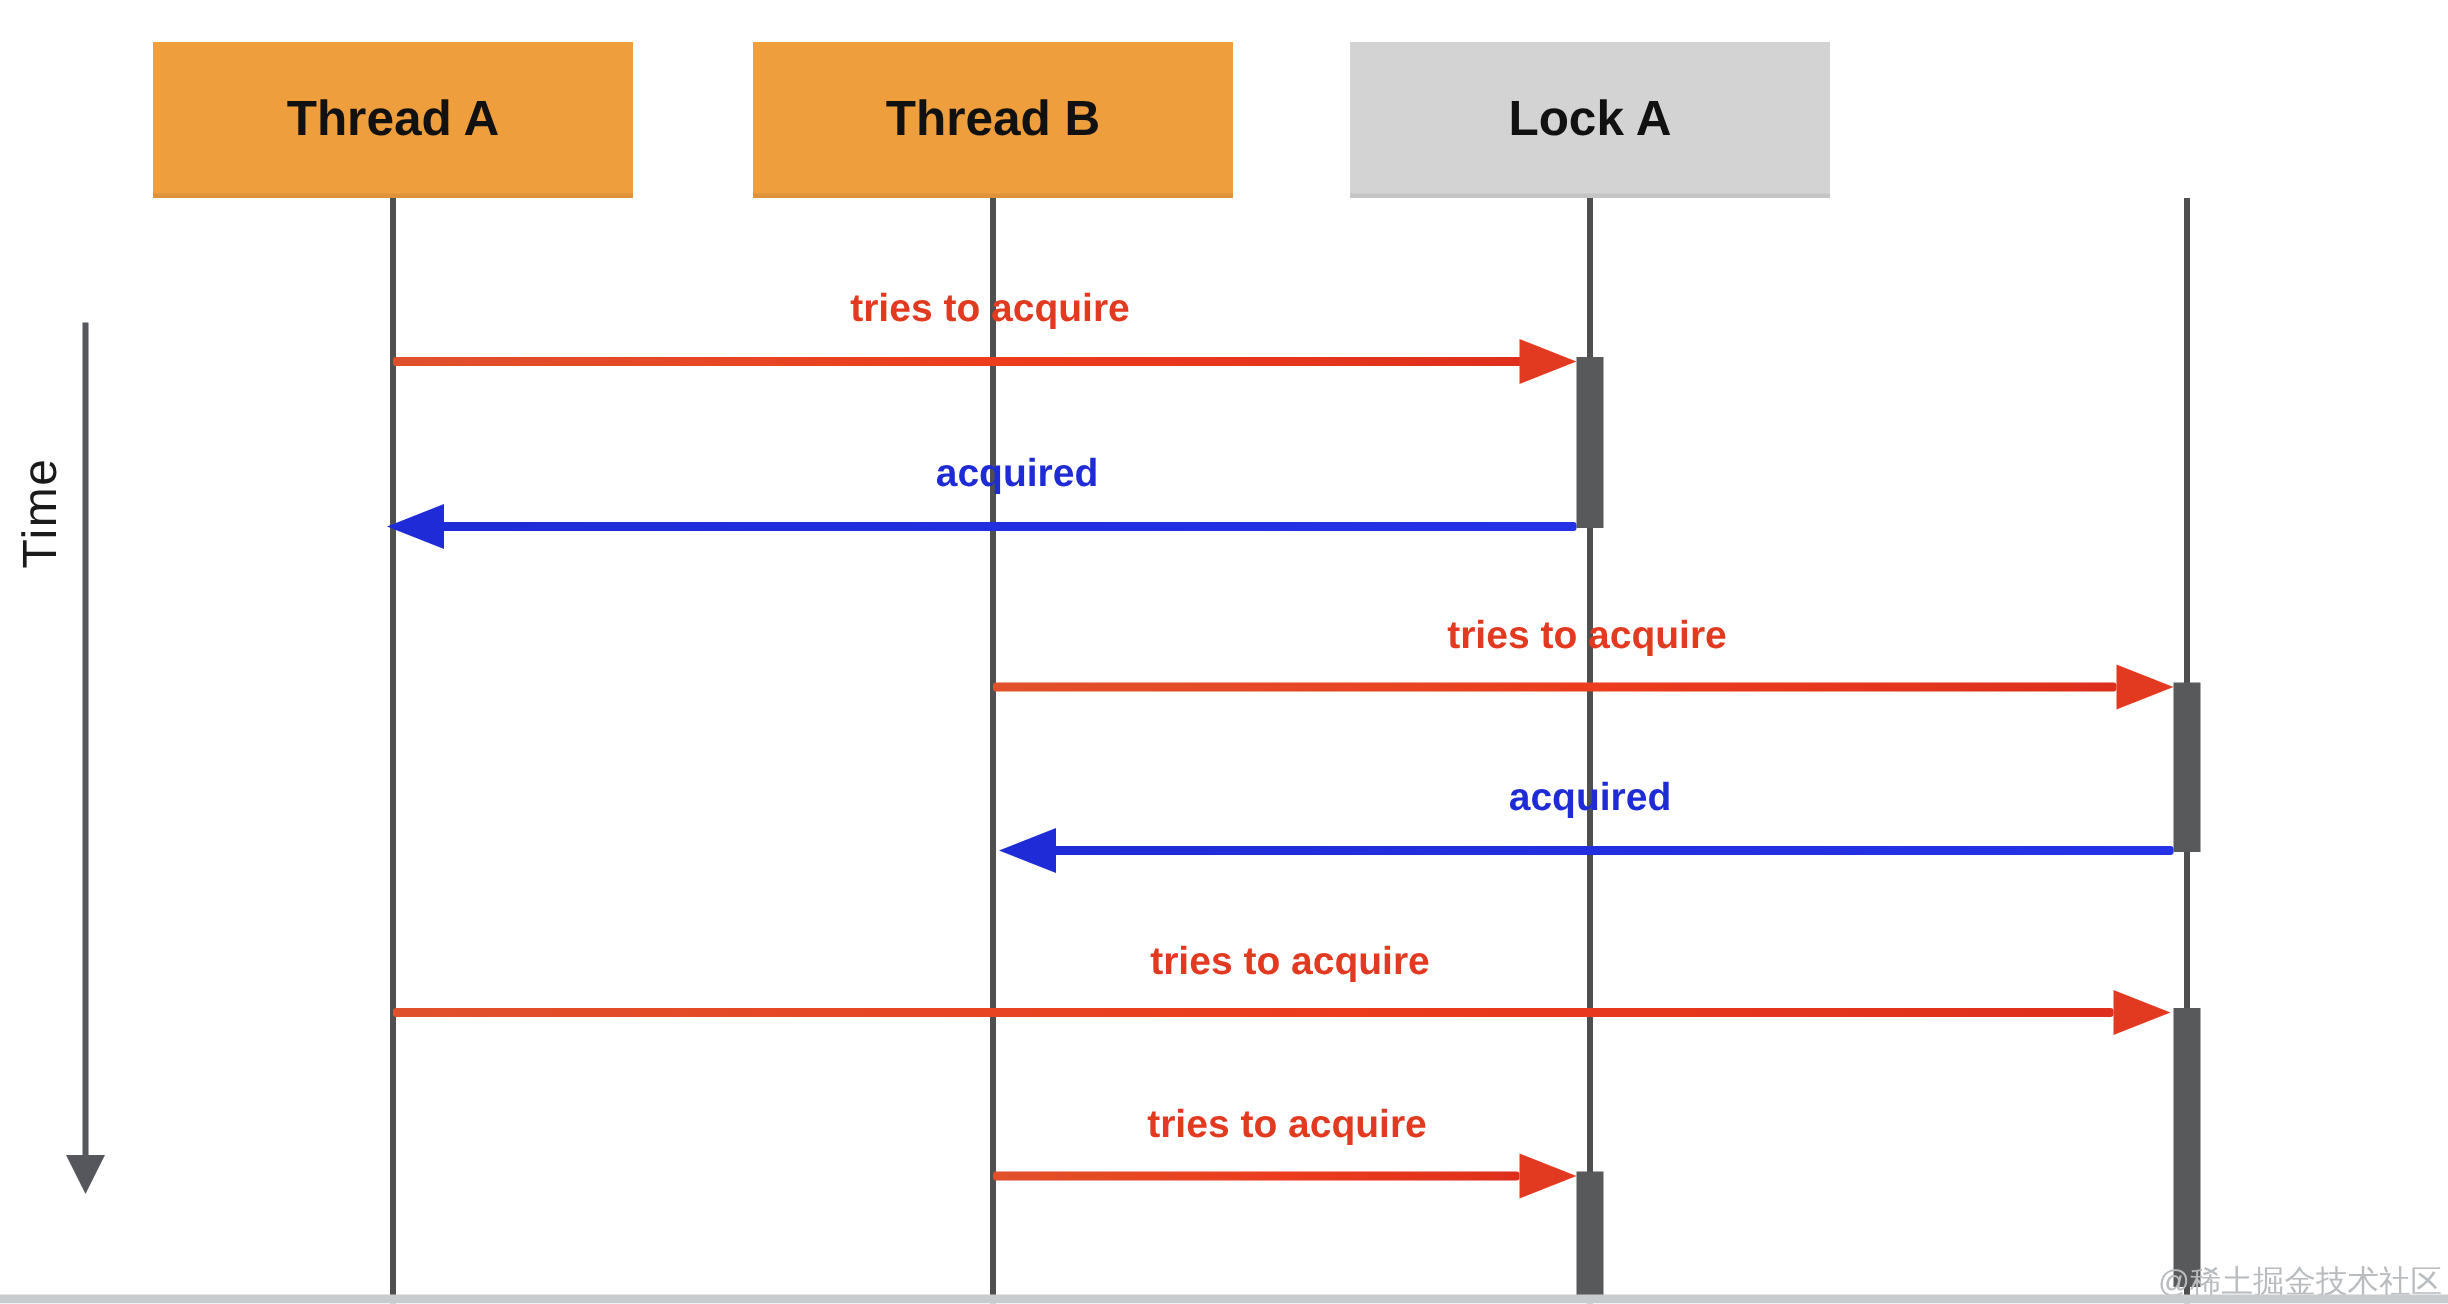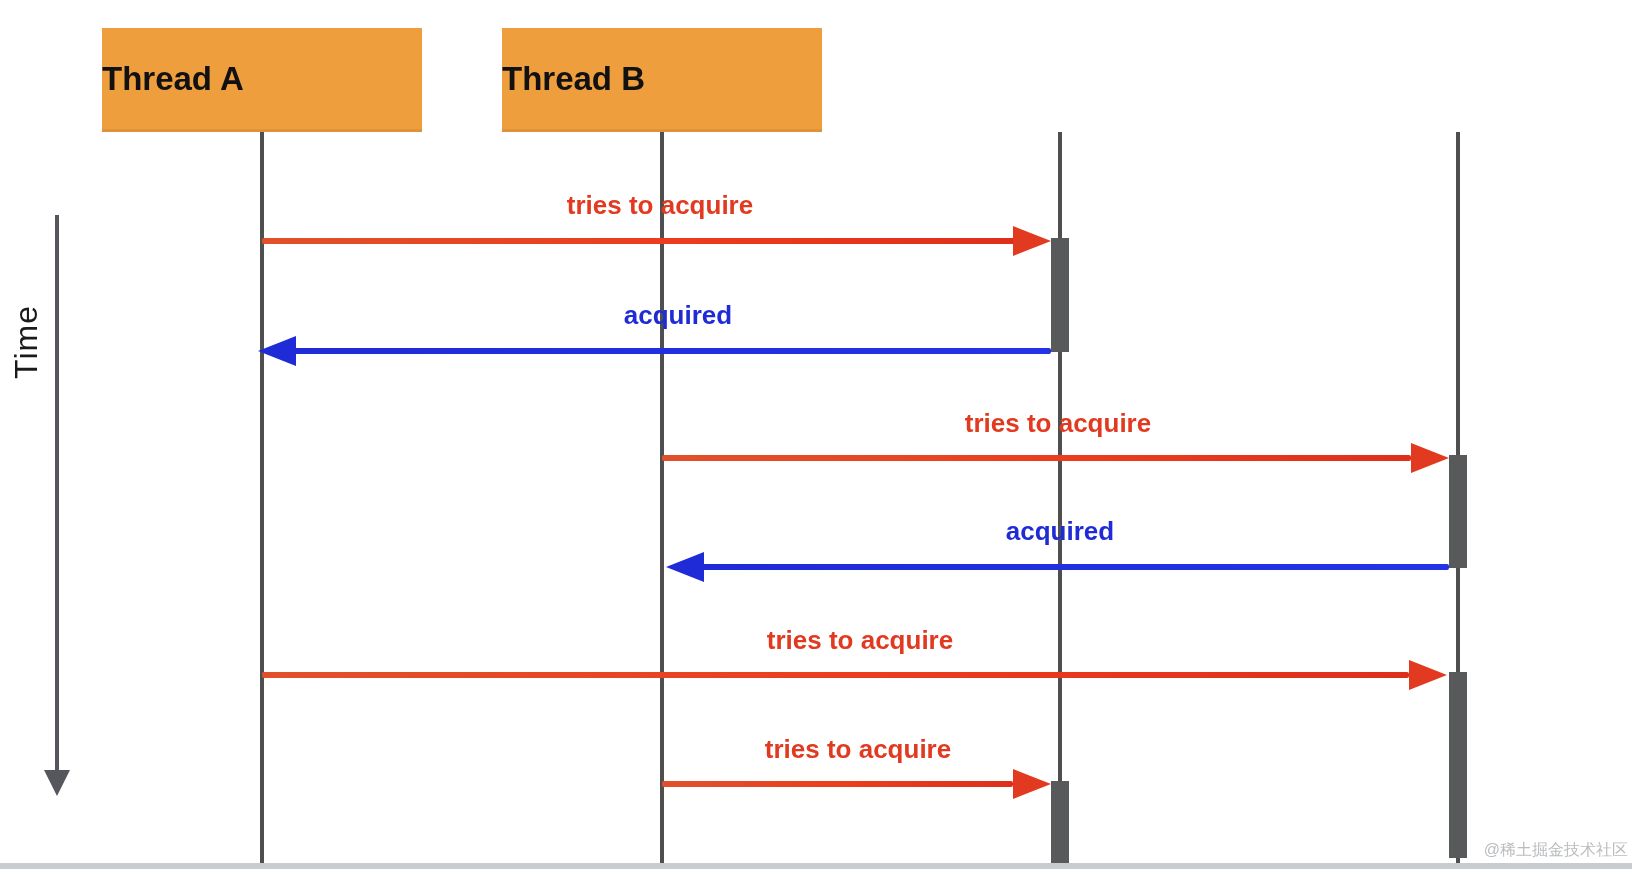--- a/index.html
+++ b/index.html
@@ -16,21 +16,21 @@
     --background:#ffffff;
   }
   html,body{margin:0;padding:0;}
   body{font-family:"Liberation Sans", sans-serif; background:#fff;}
   .canvas{
     position:relative; width:1632px; height:869px;
     background:var(--background); overflow:hidden;
   }
   .participant{
     position:absolute; top:28px; width:320px; height:104px;
-    display:flex; align-items:center; 
+    display:flex; align-items:center; justify-content:center;
     font-size:33px; font-weight:bold; color:var(--header-text);
     border-bottom:3px solid rgba(0,0,0,0.07);
     box-sizing:border-box;
   }
   .participant.thread{ background:var(--thread-fill); }
   .participant.lock{ background:var(--lock-fill); }
   .lifeline{
     position:absolute; top:132px; width:4px; height:737px;
     background:var(--lifeline);
   }
@@ -63,37 +63,40 @@
     border-left:13px solid transparent; border-right:13px solid transparent;
     border-top:26px solid var(--axis);
   }
   .time-label{
     position:absolute; left:-20px; top:322px; width:96px; height:40px;
     transform:rotate(-90deg); text-align:center;
     font-size:32px; color:#1a1a1a; letter-spacing:1px;
   }
   .watermark{
     position:absolute; right:4px; top:840px;
-    font-size:16px; color:var(--watermark); white-space:nowrap;
+    font-size:21px; color:var(--watermark); white-space:nowrap;
   }
   .bottom-band{
     position:absolute; left:0; top:863px; width:100%; height:6px;
     background:var(--bottom-band);
   }
 </style>
 </head>
 <body>
 
 <div class="canvas">
 
   <div class="participant thread" style="left:102px">
     <span>Thread A</span>
   </div>
   <div class="participant thread" style="left:502px">
     <span>Thread B</span>
+  </div>
+  <div class="participant lock" style="left:900px">
+    <span>Lock A</span>
   </div>
 
   <div class="lifeline" style="left:260px"></div>
   <div class="lifeline" style="left:660px"></div>
   <div class="lifeline" style="left:1058px"></div>
   <div class="lifeline" style="left:1456px"></div>
 
   <div class="time-line"></div>
   <div class="time-head"></div>
   <div class="time-label">Time</div>

